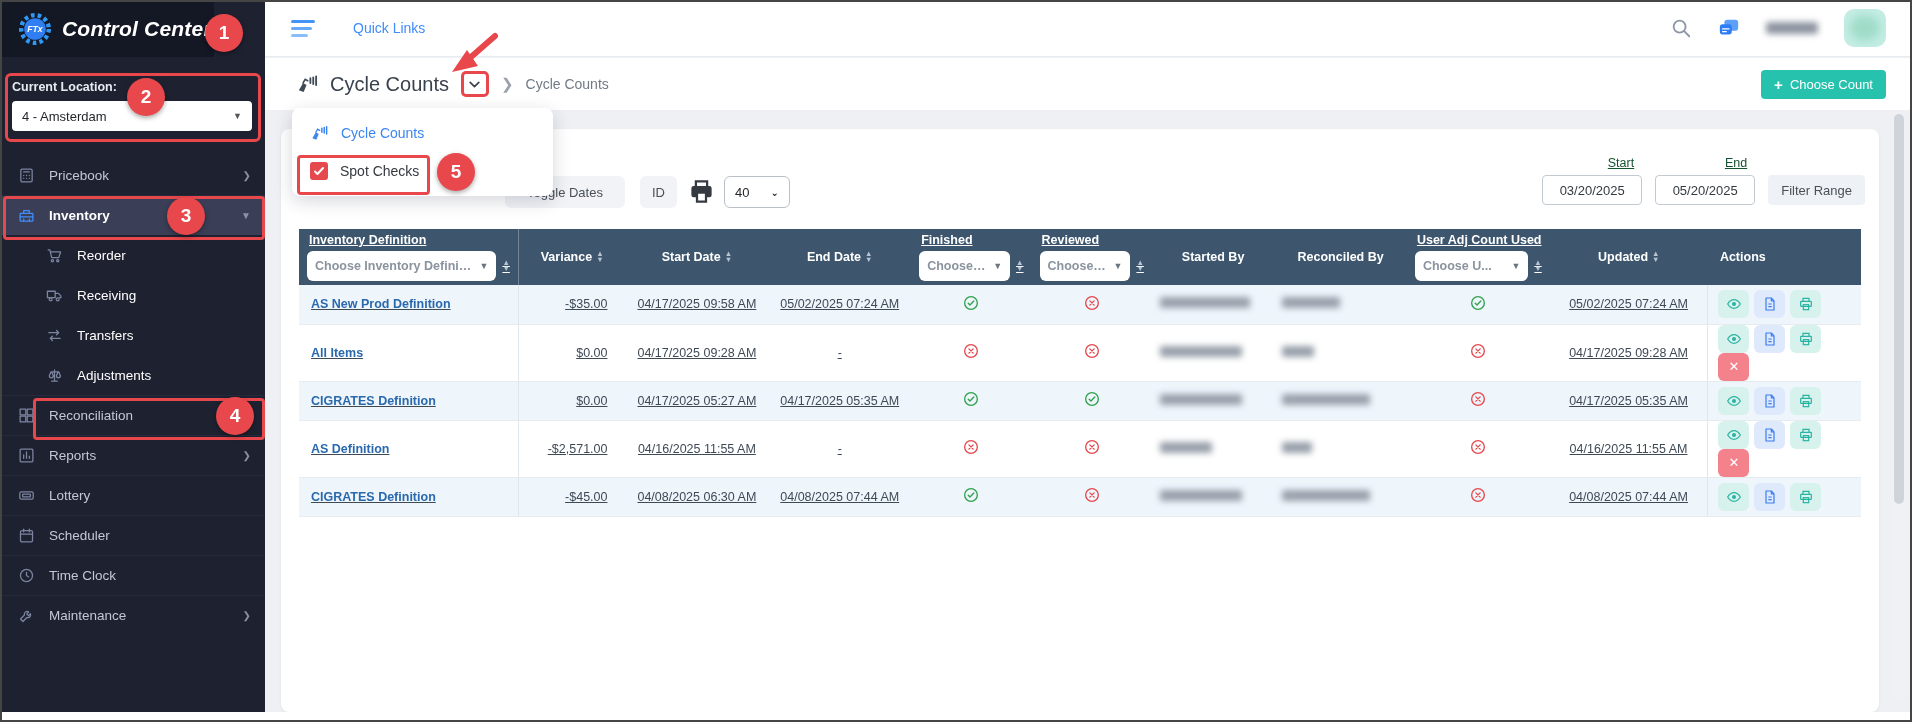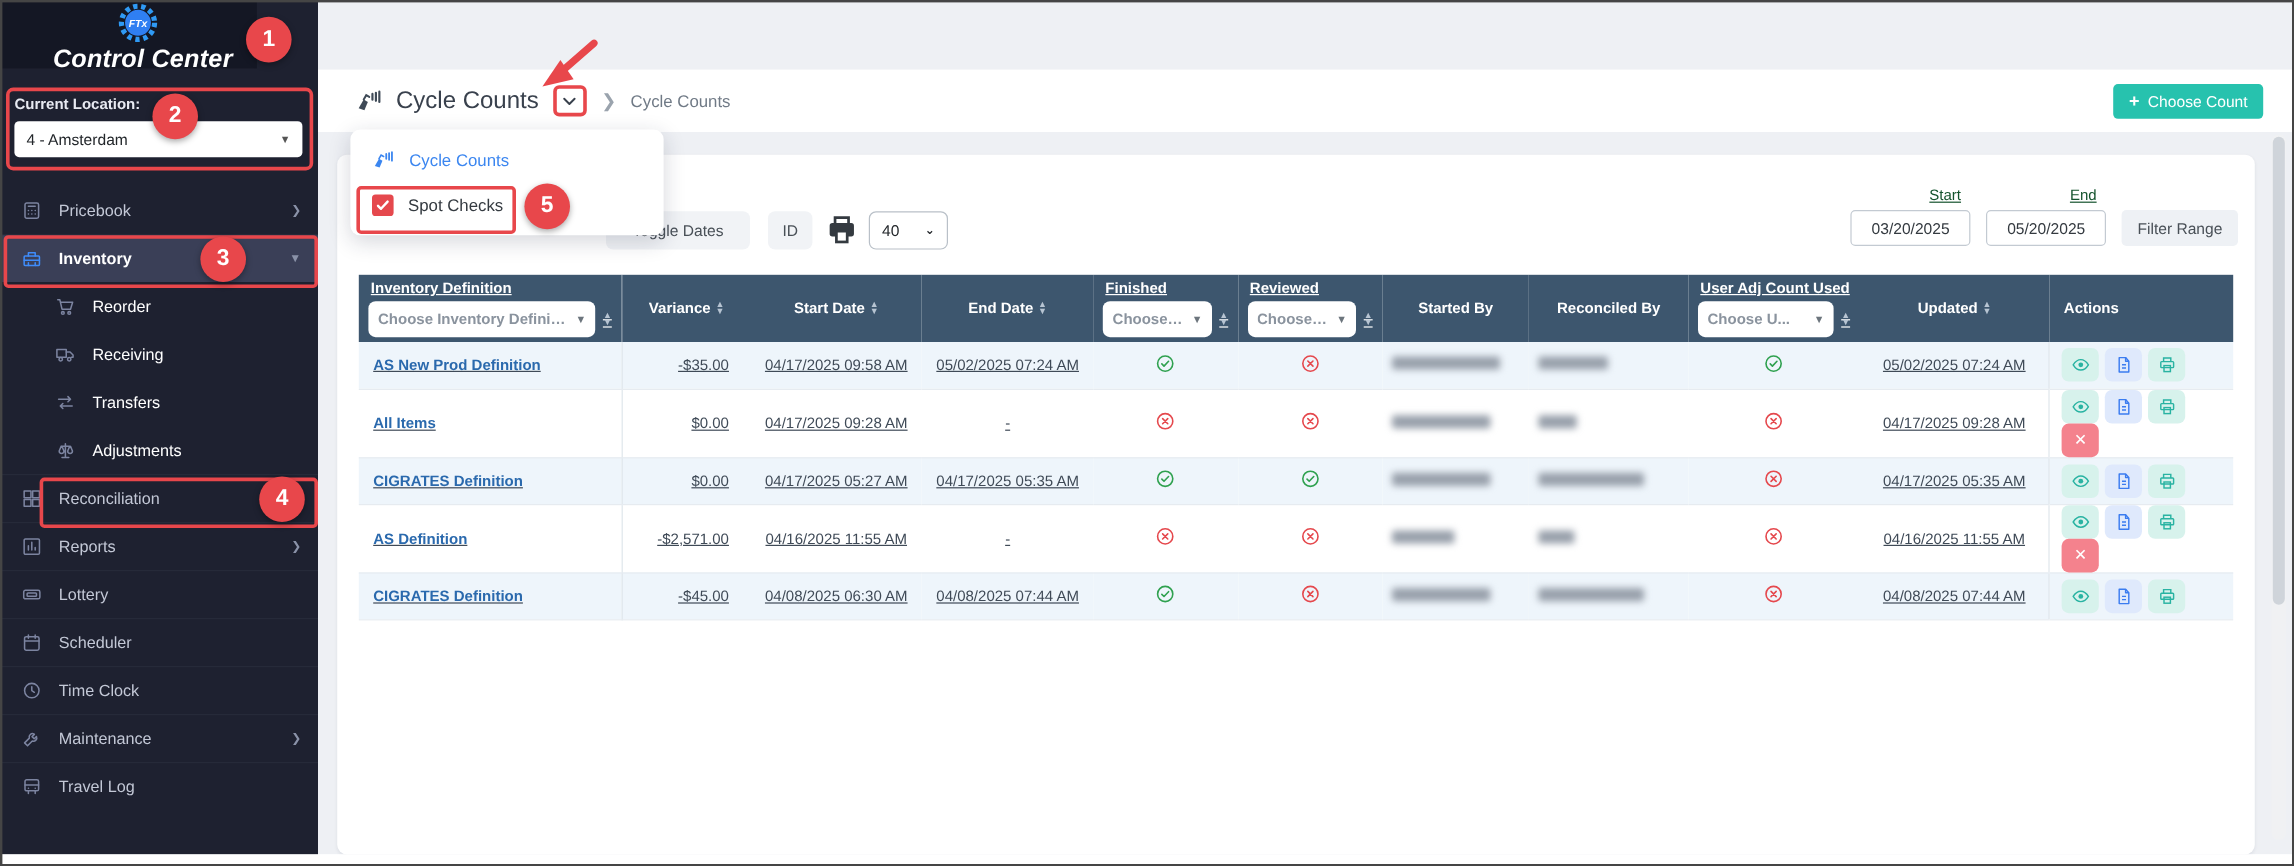--- a/index.html
+++ b/index.html
@@ -6,21 +6,21 @@
   body{width:1912px;height:722px;position:relative;overflow:hidden;
        font-family:"Liberation Sans","DejaVu Sans",sans-serif;font-size:13px;color:#3f4a57;}
   button{font-family:inherit;border:none;cursor:pointer;background:none;padding:0;}
 
   
   .frame{position:absolute;inset:0;border:2px solid #454545;pointer-events:none;z-index:95;}
   .bottom-strip{position:absolute;left:0;right:0;top:712px;height:10px;background:#fff;z-index:60;}
 
   
   .sidebar{position:absolute;left:0;top:0;width:265px;height:712px;background:#1e2130;z-index:10;}
-  .logo-bar{position:absolute;left:0;top:0;width:214px;height:57px;background:#141724;display:flex;align-items:center;padding-left:16px;box-sizing:border-box;flex-direction:column;}
+  .logo-bar{position:absolute;left:0;top:0;width:214px;height:57px;background:#141724;display:flex;align-items:center;padding-left:16px;box-sizing:border-box;}
   .logo-gear{width:38px;height:38px;flex:0 0 auto;}
   .logo-text{color:#fff;font-style:italic;font-weight:bold;font-size:21px;margin-left:8px;letter-spacing:.2px;}
   .loc-box{position:absolute;left:12px;top:80px;width:240px;}
   .loc-label{color:#e8eaf2;font-size:12.5px;font-weight:bold;margin-bottom:7px;}
   .loc-select{background:#fff;border-radius:4px;height:30px;display:flex;align-items:center;justify-content:space-between;padding:0 10px;color:#23272b;font-size:13px;}
   .loc-caret{color:#555;font-size:9px;}
   .nav{position:absolute;left:0;top:155px;width:265px;}
   .side-item{height:40px;display:flex;align-items:center;padding:0 14px 0 18px;box-sizing:border-box;color:#c3c8d6;font-size:13.5px;justify-content:center;}
   .side-item .ico{width:17px;height:17px;color:#7c84a0;flex:0 0 auto;}
   .side-item .lbl{margin-left:14px;flex:1;}
@@ -261,35 +261,52 @@
       </div>
       <div class="side-item sep">
         <span class="ico">
           <svg viewBox="0 0 24 24" fill="none" stroke="currentColor" stroke-width="1.8" stroke-linecap="round" stroke-linejoin="round">
             <path d="M14.5 6.5a4 4 0 00-5.4 4.9L3.5 17l3.5 3.5 5.6-5.6a4 4 0 004.9-5.4l-2.7 2.7-2.5-2.5 2.7-2.7z"></path>
           </svg>
         </span>
         <span class="lbl">Maintenance</span>
         <span class="chev">❯</span>
       </div>
-      <div class="side-item sep">
-        <span class="ico">
-          <svg viewBox="0 0 24 24" fill="none" stroke="currentColor" stroke-width="1.8" stroke-linecap="round" stroke-linejoin="round">
-            <rect x="4" y="4" width="16" height="13" rx="2"></rect>
-            <path d="M4 10h16M8 20v-3M16 20v-3"></path>
-            <path d="M8 14h.1M16 14h.1"></path>
-          </svg>
-        </span>
-        <span class="lbl">Travel Log</span>
-      </div>
     </nav>
 </aside>
 
 <div class="main">
 
+  <div class="topbar">
+    <span class="burger">
+        <i></i>
+        <i></i>
+        <i></i>
+      </span>
+    <span class="quick-links">Quick Links</span>
+    <span class="top-right">
+      <span class="t-ico">
+        <svg viewBox="0 0 24 24" fill="none" stroke="currentColor" stroke-width="2" stroke-linecap="round">
+            <circle cx="10.5" cy="10.5" r="6.5"></circle>
+            <path d="M15.5 15.5L21 21"></path>
+          </svg>
+      </span>
+      <span class="t-ico chat">
+        <svg viewBox="0 0 24 24">
+            <rect x="7" y="3" width="15" height="12" rx="3" fill="#5ea0f8"></rect>
+            <rect x="2" y="8" width="13" height="11" rx="3" fill="#2f7df5"></rect>
+            <path d="M5 13h7M5 16h4" stroke="#fff" stroke-width="1.4" stroke-linecap="round"></path>
+          </svg>
+      </span>
+      <span class="name-blur"></span>
+      <span class="avatar">
+          <i></i>
+        </span>
+    </span>
+  </div>
 
   <div class="page-head">
     <span class="ph-ico">
       <svg viewBox="0 0 24 24">
           <path d="M3 18l4.4-7.6 3.6 2.1-3 7.3z" fill="currentColor"></path>
           <path d="M7.4 10.4L9.6 6.6l2.6 1.5" fill="none" stroke="currentColor" stroke-width="1.7" stroke-linecap="round"></path>
           <path d="M15 5.5v5M18 4.5v7M21 3.5v9" stroke="currentColor" stroke-width="1.9" stroke-linecap="round"></path>
         </svg>
     </span>
     <span class="page-title">Cycle Counts</span>

